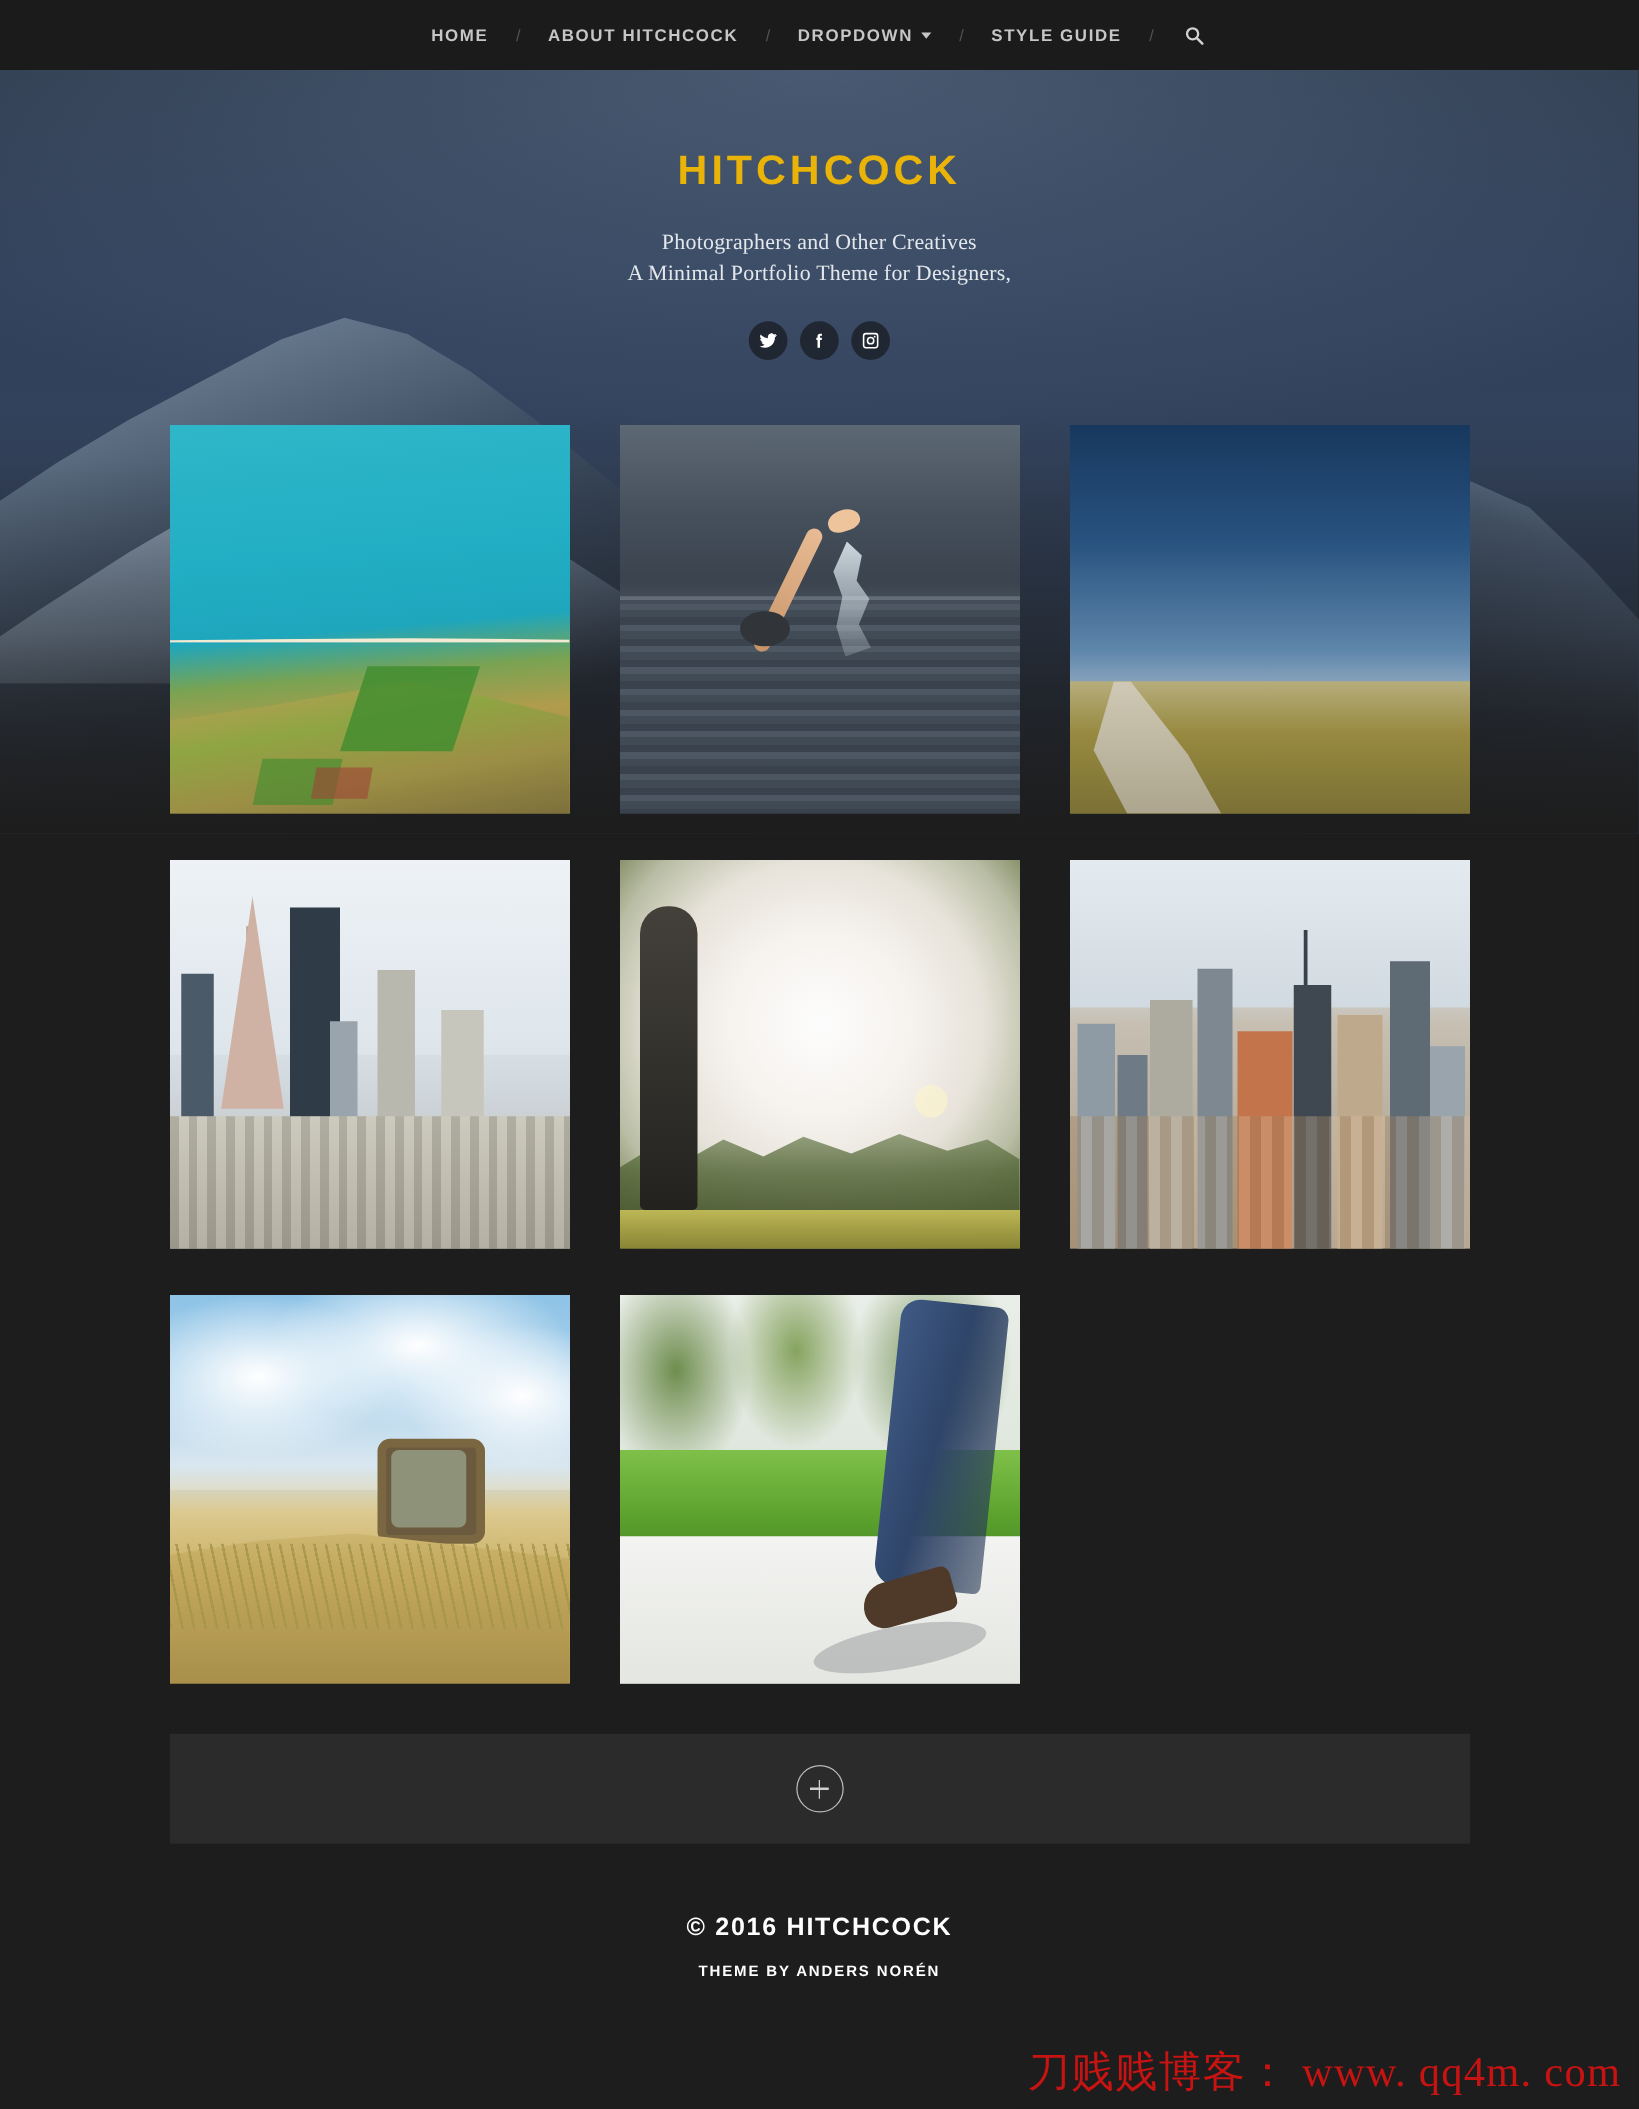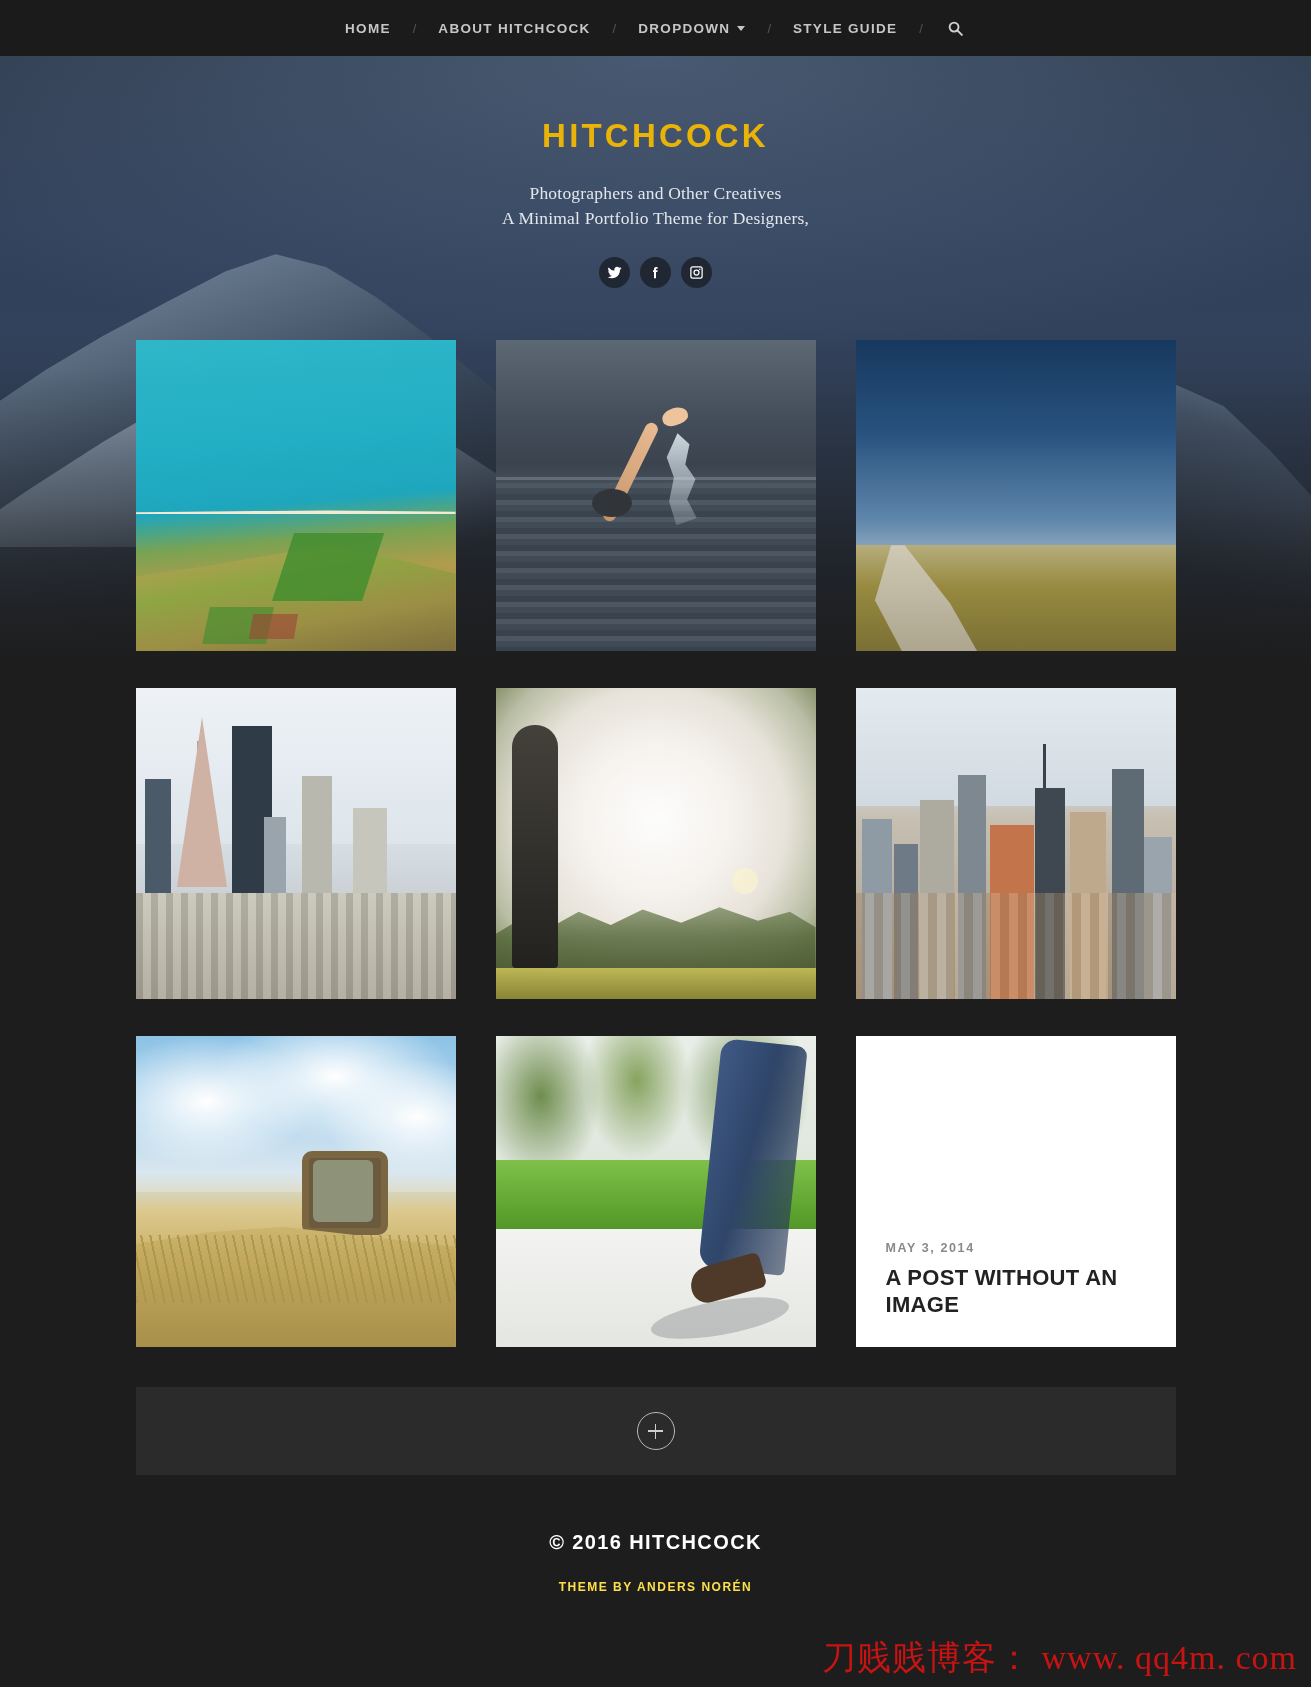--- a/index.html
+++ b/index.html
@@ -389,22 +389,22 @@
     pointer-events:auto;
   }
   .copyright{
     color:#fff;
     font-size:20px;
     font-weight:700;
     letter-spacing:1.4px;
     text-transform:uppercase;
   }
   .credit{
-    margin-top:26px;
-    color:#fde047;
+    margin-top:16px;
+    color:#ffffff;
     font-size:12px;
     letter-spacing:1.5px;
     font-weight:600;
     text-transform:uppercase;
   }
   .watermark{
     position:absolute;
     right:14px; bottom:6px;
     color:#c81313;
     font-family:"Liberation Serif", serif;
@@ -558,24 +558,20 @@
       <div class="ph p8">
         <div class="trees"></div>
         <div class="grass"></div>
         <div class="walk"></div>
         <div class="shadow"></div>
         <div class="leg"></div>
         <div class="shoe"></div>
       </div>
     </div>
 
-    <div class="card card-text">
-      <div class="post-date">MAY 3, 2014</div>
-      <div class="post-title">A POST WITHOUT AN IMAGE</div>
-    </div>
 
   </div>
 
   <div class="loadmore">
     <div class="plus-circle"></div>
   </div>
 
   <div class="footer">
     <div class="copyright">© 2016 HITCHCOCK</div>
     <div class="credit">THEME BY ANDERS NORÉN</div>

